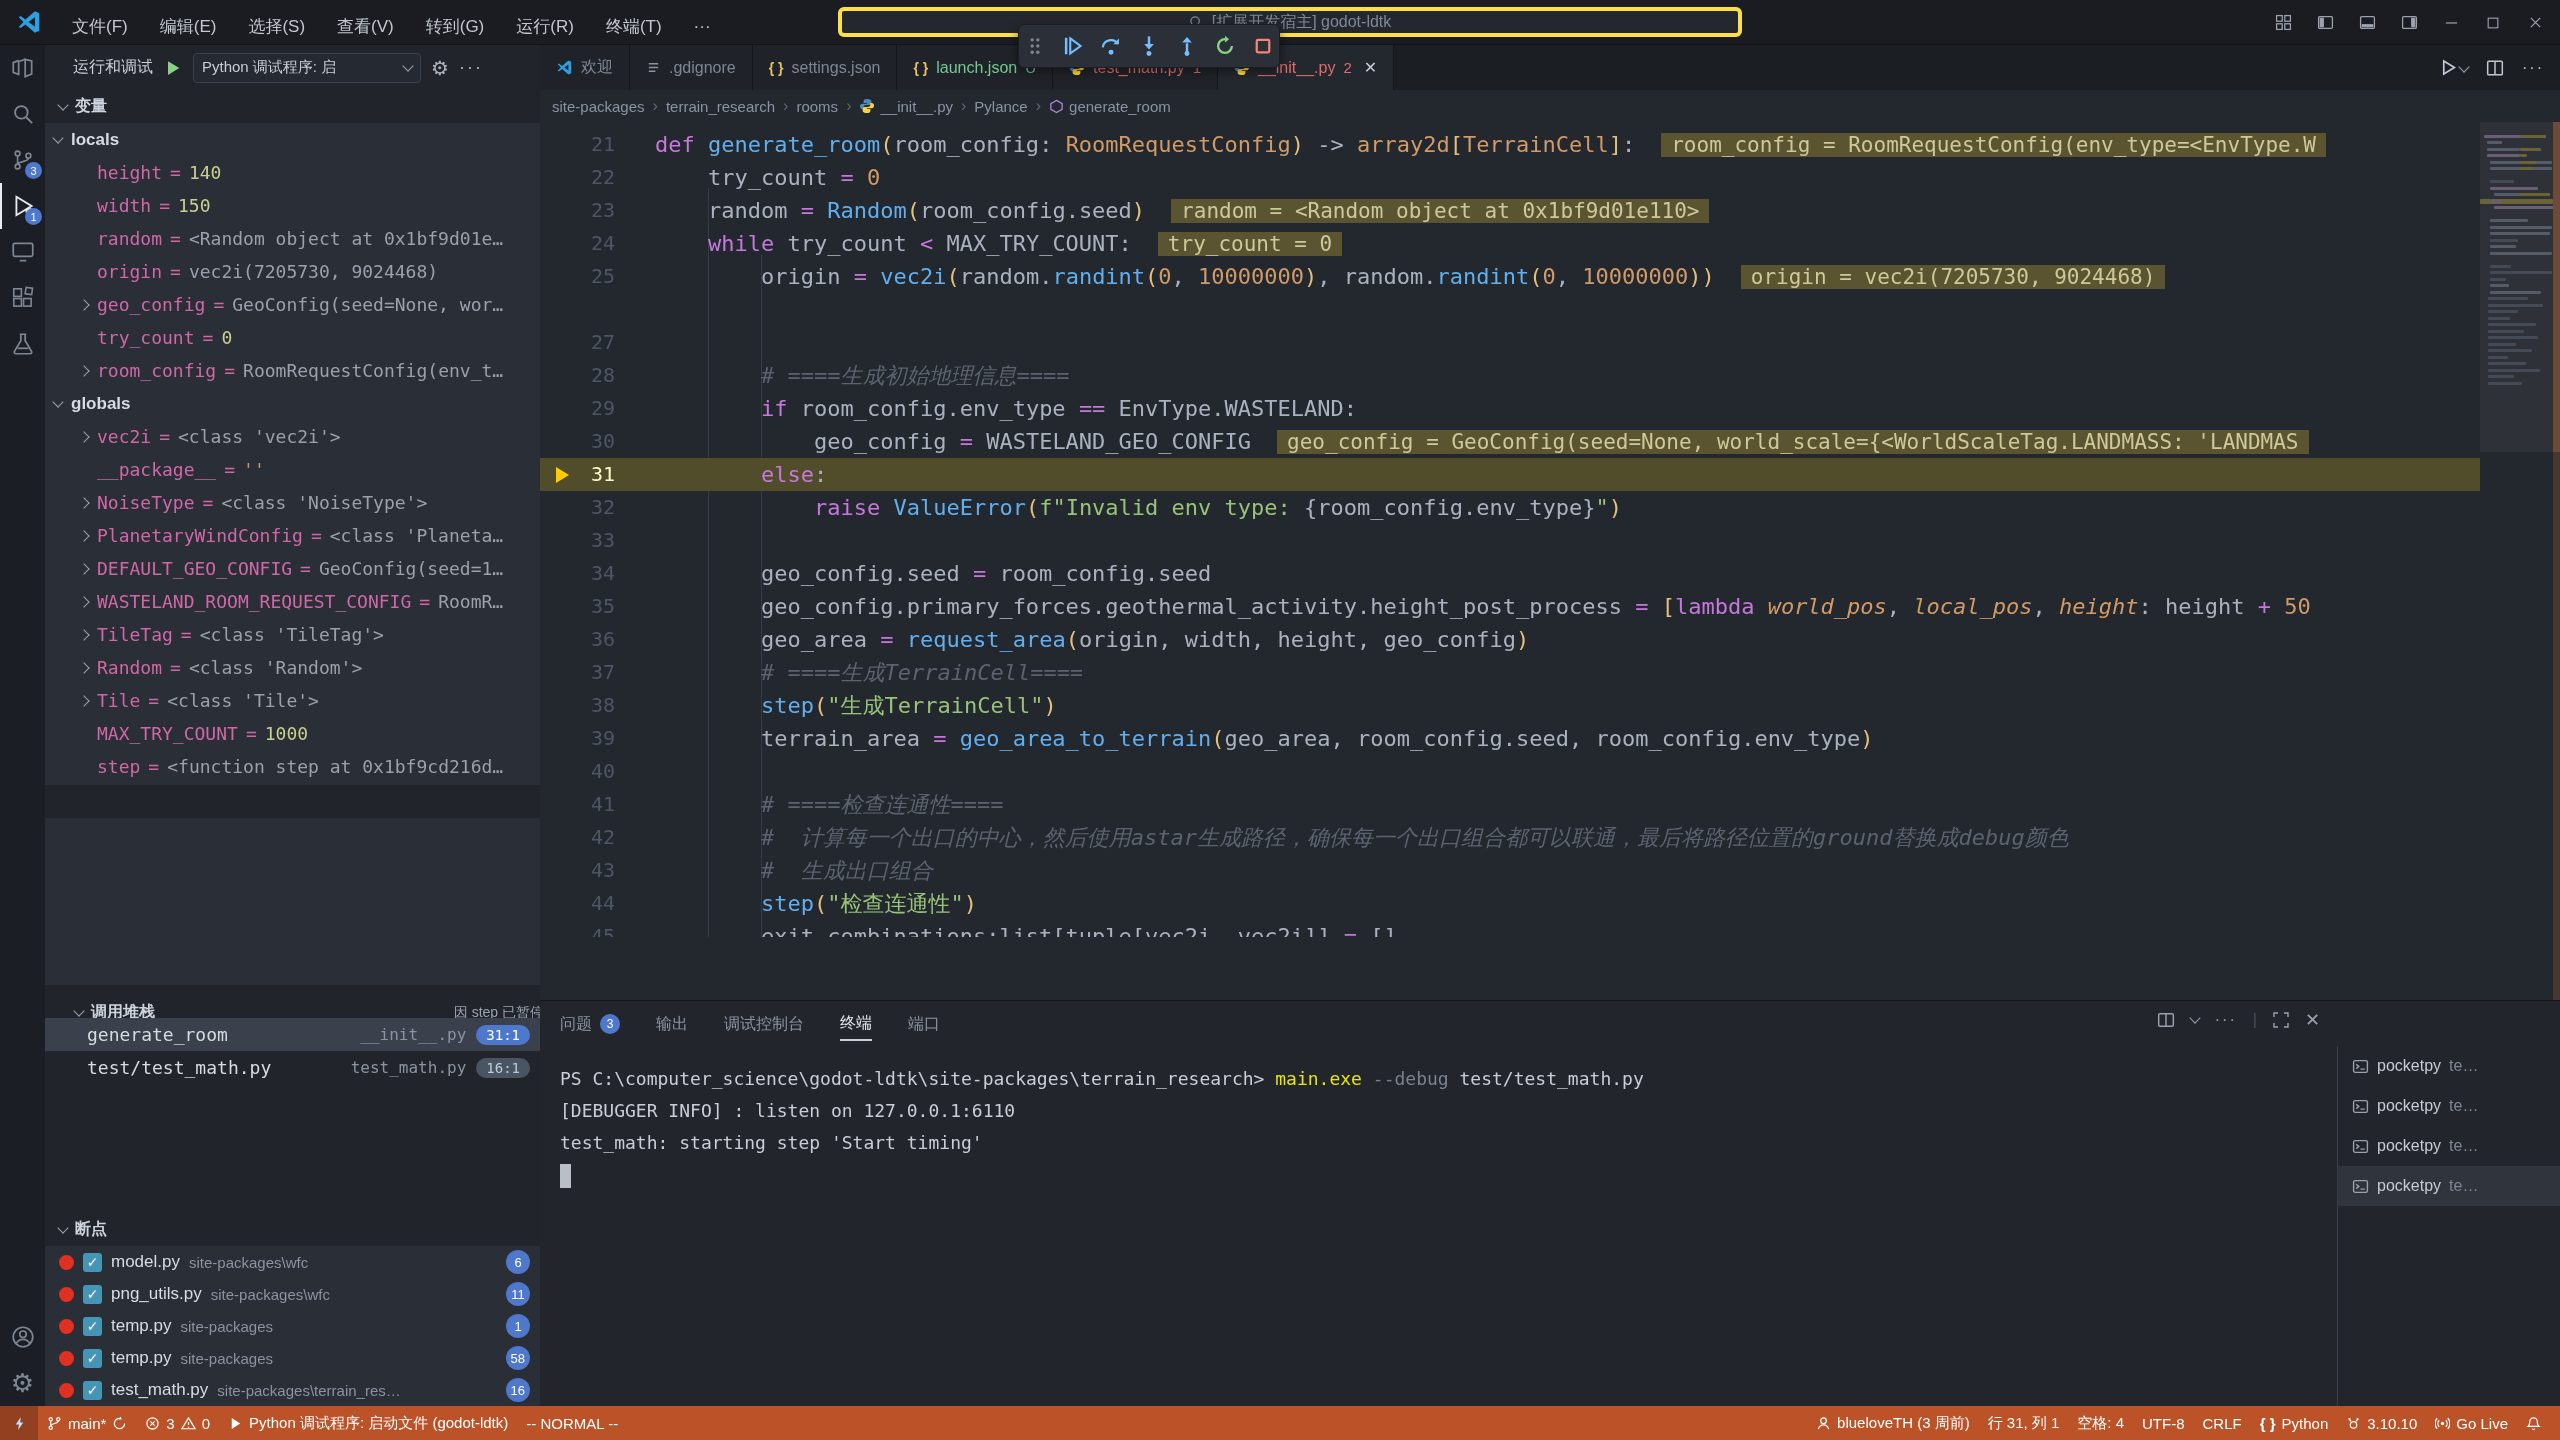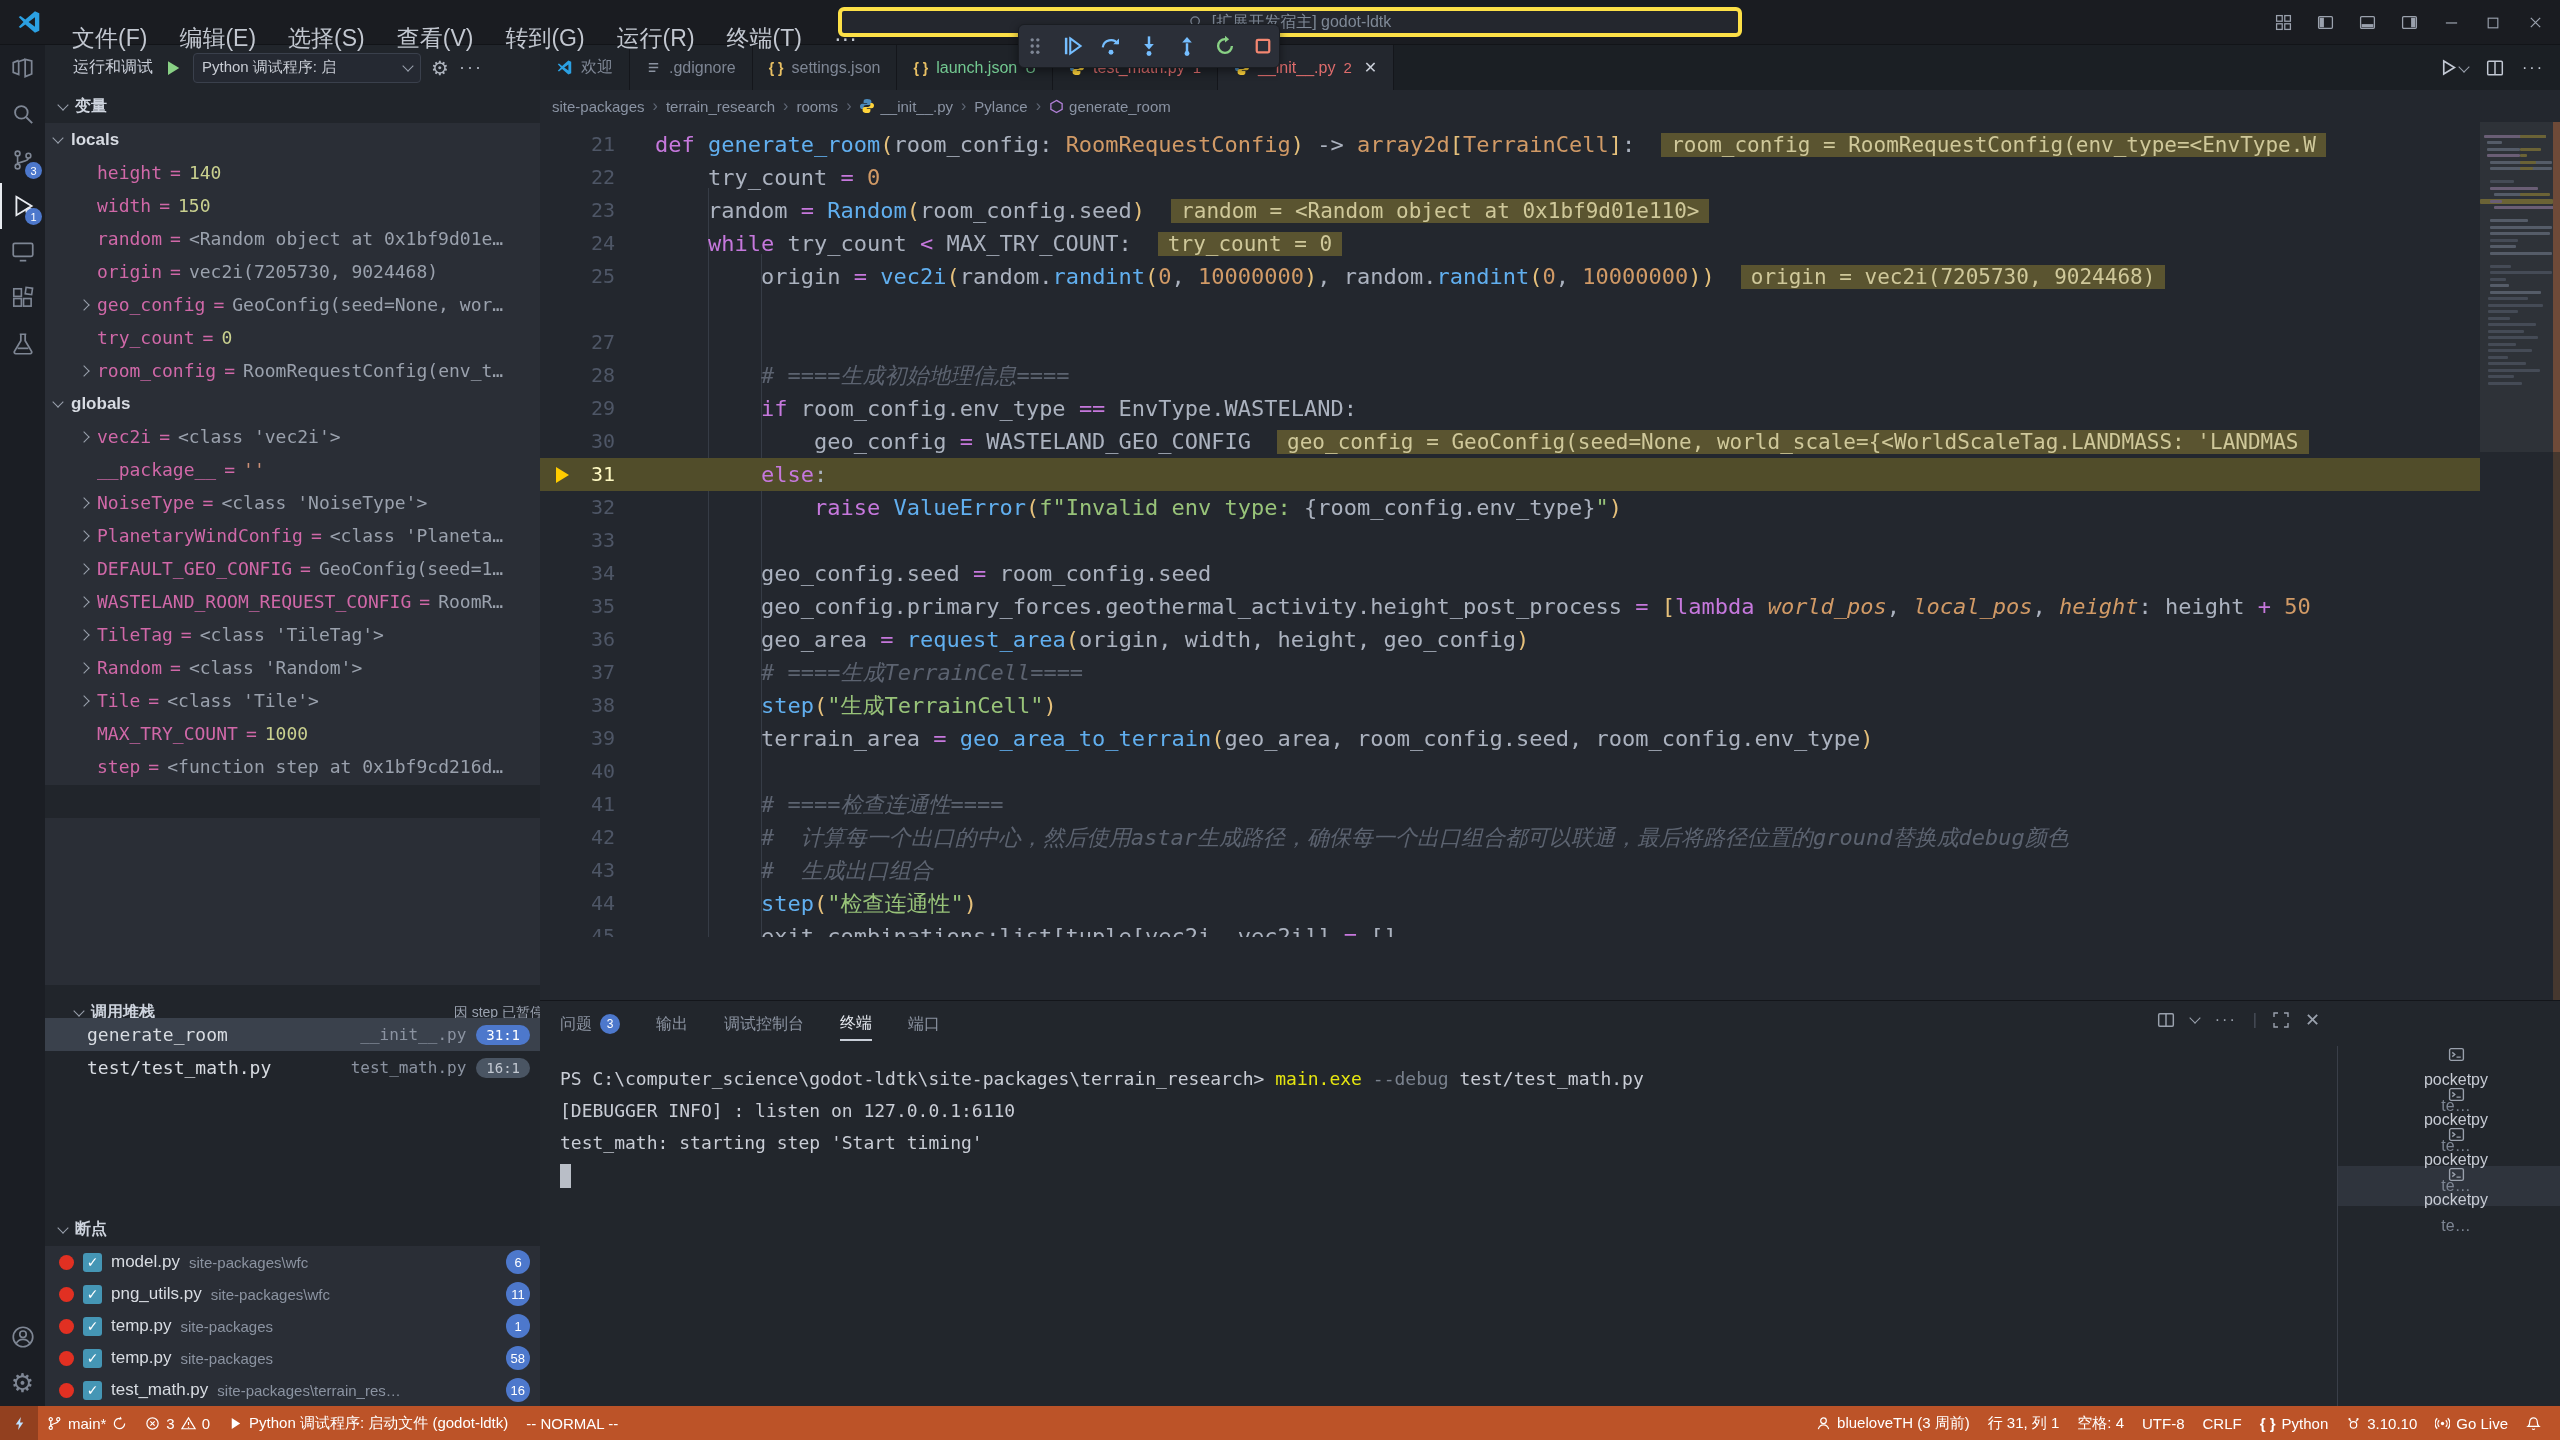--- a/index.html
+++ b/index.html
@@ -4,21 +4,21 @@
 <style>
   * { margin:0; padding:0; box-sizing:border-box; }
   html,body { width:2560px; height:1440px; overflow:hidden; background:#1A1C21;
               font-family:"Liberation Sans","DejaVu Sans",sans-serif; }
   .mono { font-family:"DejaVu Sans Mono",monospace; }
 
   
   #titlebar { position:absolute; left:0; top:0; width:2560px; height:45px; background:#1A1C21;
               display:flex; align-items:center; border-bottom:1px solid #121418; z-index:5;}
   #vscode-logo { width:26px; height:26px; margin:0 14px 0 16px; }
-  .menu-item { color:#C2C7D0; font-size:23px; padding:16px 16px; height:45px; line-height:45px; cursor:default;}
+  .menu-item { color:#C2C7D0; font-size:17px; padding:4px 16px; height:45px; line-height:45px; cursor:default;}
   .nav-arrows { margin-left:150px; display:flex; gap:28px; color:#8A919E; font-size:22px;}
   #search-box { position:absolute; left:838px; top:7px; width:904px; height:30px; background:#24272E;
                 border:4px solid #fde047; border-radius:6px; display:flex; align-items:center;
                 justify-content:center; gap:8px; color:#7E8896; font-size:16px; }
   #window-controls { position:absolute; right:8px; top:0; height:45px; display:flex; align-items:center; gap:8px; color:#9AA1AD;}
   #window-controls .wc { width:34px; height:34px; display:flex; align-items:center; justify-content:center; font-size:16px;}
 
   
   #debug-toolbar { position:absolute; left:1018px; top:24px; width:262px; height:44px; background:#2B2F38;
                    border:1px solid #1A1D22; border-radius:6px; box-shadow:0 3px 10px rgba(0,0,0,.45);
@@ -115,21 +115,21 @@
   .panel-tab { color:#8B93A1; font-size:16px; display:flex; align-items:center; gap:8px; height:34px;}
   .panel-tab.active { color:#E4E8EE; border-bottom:2px solid #C9CED8;}
   .pt-badge { min-width:20px; height:20px; border-radius:10px; background:#4D78CC; color:#fff; font-size:12px;
               display:flex; align-items:center; justify-content:center; padding:0 4px;}
   #panel-actions { position:absolute; right:240px; top:8px; display:flex; gap:16px; align-items:center; color:#9AA1AD;}
   #term-content { position:absolute; left:20px; top:62px; width:1760px; }
   .term-line { font-size:18px; line-height:32px; white-space:pre; color:#C9CDD6;}
   .t-yel { color:#E5E510; } .t-dim { color:#7A828E; }
   #term-cursor { width:11px; height:24px; background:#B9BEC7; margin-top:5px;}
   #term-rail { position:absolute; right:0; top:45px; width:223px; height:361px; border-left:1px solid #3A3F49;}
-  .rail-row { display:flex; align-items:center; gap:8px; height:40px; padding-left:14px; color:#C7CBD4; font-size:16px;flex-direction:column;}
+  .rail-row { display:flex; align-items:center; gap:8px; height:40px; padding-left:14px; color:#C7CBD4; font-size:16px;}
   .rail-row.sel { background:#2F343D; }
   .rail-sub { color:#7E8694; }
 
   
   #statusbar { position:absolute; left:0; top:1406px; width:2560px; height:34px; background:#BC5328;
                display:flex; align-items:flex-start; color:#FFFFFF; font-size:15px; z-index:6;}
   .sb-item { display:flex; align-items:center; gap:6px; padding:0 9px; height:34px; white-space:nowrap;}
   #sb-left { display:flex; align-items:center; }
   #sb-right { margin-left:auto; display:flex; align-items:center; padding-right:10px;}
   #sb-remote { background:rgba(0,0,0,.22); width:38px; justify-content:center;}

